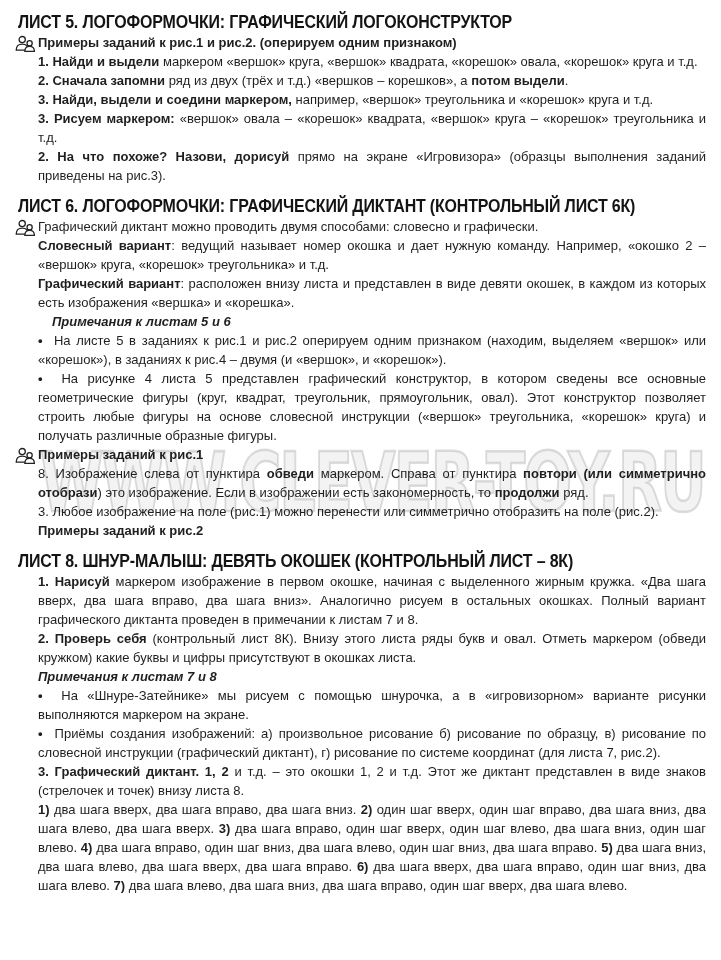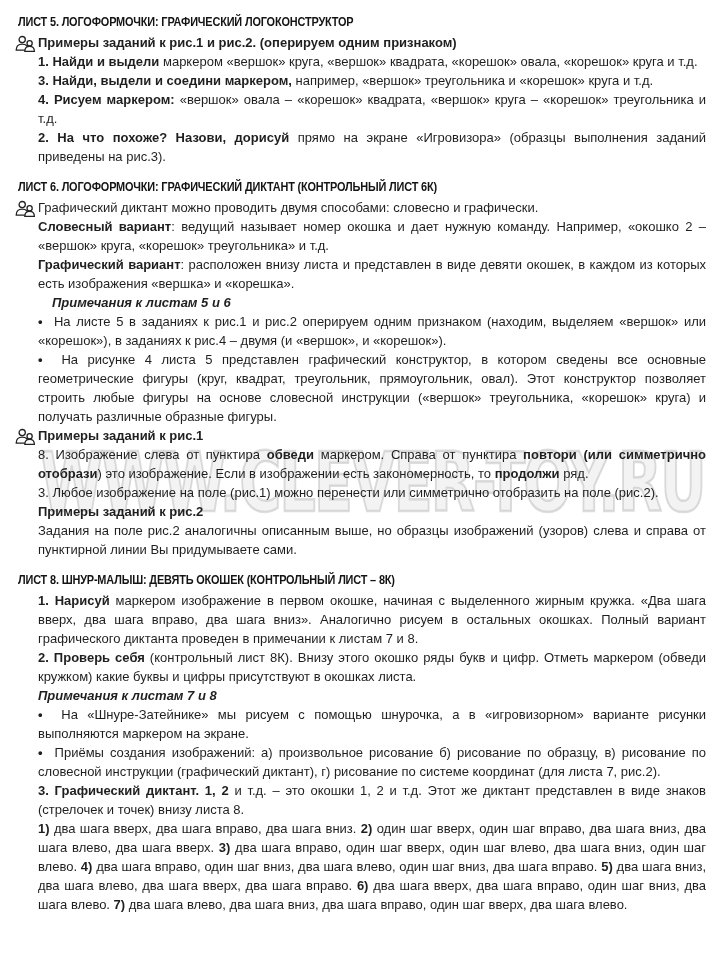--- a/index.html
+++ b/index.html
@@ -34,21 +34,21 @@
     pointer-events: none;
   }
   
   .doc {
     position: relative;
     z-index: 1;
     padding: 13px 15px 0 0;
   }
   .sec-heading {
     margin: 12px 0 3px 18px;
-    font-size: 13px;
+    font-size: 19px;
     line-height: 17px;
     font-weight: bold;
     white-space: nowrap;
     color: #141414;
   }
   .doc-section:first-child .sec-heading { margin-top: 0; }
   .cond {
     display: inline-block;
     transform: scaleX(0.84);
     transform-origin: 0 50%;
@@ -95,24 +95,27 @@
       <circle cx="14.6" cy="8.2" r="2.6"></circle>
       <path d="M9.8 16.4 q0 -5 4.8 -5 q4.8 0 4.8 5 z"></path>
     </g>
   </svg>
           <p class="txt"><span class="b">Примеры заданий к рис.1 и рис.2. (оперируем одним признаком)</span></p>
         </div>
         <div class="block p">
           <p class="txt"><span class="b">1. Найди и выдели</span><span> маркером «вершок» круга, «вершок» квадрата, «корешок» овала, «корешок» круга и т.д.</span></p>
         </div>
         <div class="block p">
+          <p class="txt"><span class="b">2. Сначала запомни</span><span> ряд из двух (трёх и т.д.) «вершков – корешков», а </span><span class="b">потом выдели</span><span>.</span></p>
+        </div>
+        <div class="block p">
           <p class="txt"><span class="b">3. Найди, выдели и соедини маркером,</span><span> например, «вершок» треугольника и «корешок» круга и т.д.</span></p>
         </div>
         <div class="block p">
-          <p class="txt"><span class="b">4. Рисуем маркером:</span><span> «вершок» овала – «корешок» квадрата, «вершок» круга – «корешок» треугольника и т.д.</span></p>
+          <p class="txt"><span class="b">3. Рисуем маркером:</span><span> «вершок» овала – «корешок» квадрата, «вершок» круга – «корешок» треугольника и т.д.</span></p>
         </div>
         <div class="block p">
           <p class="txt"><span class="b">2. На что похоже? Назови, дорисуй</span><span> прямо на экране «Игровизора» (образцы выполнения заданий приведены на рис.3).</span></p>
         </div>
       </section>
       <section class="doc-section">
         <h2 class="sec-heading"><span class="cond">ЛИСТ 6. ЛОГОФОРМОЧКИ: ГРАФИЧЕСКИЙ ДИКТАНТ (КОНТРОЛЬНЫЙ ЛИСТ 6К)</span></h2>
         <div class="block lead">
           <svg class="people-icon" viewBox="0 0 21 17" xmlns="http://www.w3.org/2000/svg">
     <g fill="#ffffff" stroke="#222222" stroke-width="1.3" stroke-linejoin="round">
@@ -154,31 +157,28 @@
         </div>
         <div class="block p">
           <p class="txt"><span>8. Изображение слева от пунктира </span><span class="b">обведи</span><span> маркером. Справа от пунктира </span><span class="b">повтори</span><span> </span><span class="b">(или симметрично отобрази</span><span>) это изображение. Если в изображении есть закономерность, то </span><span class="b">продолжи</span><span> ряд.</span></p>
         </div>
         <div class="block p">
           <p class="txt"><span>3. Любое изображение на поле (рис.1) можно перенести или симметрично отобразить на поле (рис.2).</span></p>
         </div>
         <div class="block p">
           <p class="txt"><span class="b">Примеры заданий к рис.2</span></p>
         </div>
-        <div class="block p">
-          <p class="txt"><span>Задания на поле рис.2 аналогичны описанным выше, но образцы изображений (узоров) слева и справа от пунктирной линии Вы придумываете сами.</span></p>
-        </div>
       </section>
       <section class="doc-section">
         <h2 class="sec-heading"><span class="cond">ЛИСТ 8. ШНУР-МАЛЫШ: ДЕВЯТЬ ОКОШЕК (КОНТРОЛЬНЫЙ ЛИСТ – 8К)</span></h2>
         <div class="block p">
           <p class="txt"><span class="b">1. Нарисуй</span><span> маркером изображение в первом окошке, начиная с выделенного жирным кружка. «Два шага вверх, два шага вправо, два шага вниз». Аналогично рисуем в остальных окошках. Полный вариант графического диктанта проведен в примечании к листам 7 и 8.</span></p>
         </div>
         <div class="block p">
-          <p class="txt"><span class="b">2. Проверь себя</span><span> (контрольный лист 8К). Внизу этого окошко ряды букв и цифр. Отметь маркером (обведи кружком) какие буквы и цифры присутствуют в окошках листа.</span></p>
+          <p class="txt"><span class="b">2. Проверь себя</span><span> (контрольный лист 8К). Внизу этого листа ряды букв и овал. Отметь маркером (обведи кружком) какие буквы и цифры присутствуют в окошках листа.</span></p>
         </div>
         <div class="block note">
           <p class="txt"><span class="b">Примечания к листам 7 и 8</span></p>
         </div>
         <div class="block bullet">
           <p class="txt"><span class="bullet-dot">•&nbsp; </span><span>На «Шнуре-Затейнике» мы рисуем с помощью шнурочка, а в «игровизорном» варианте рисунки выполняются маркером на экране.</span></p>
         </div>
         <div class="block bullet">
           <p class="txt"><span class="bullet-dot">•&nbsp; </span><span>Приёмы создания изображений: а) произвольное рисование б) рисование по образцу, в) рисование по словесной инструкции (графический диктант), г) рисование по системе координат (для листа 7, рис.2).</span></p>
         </div>

